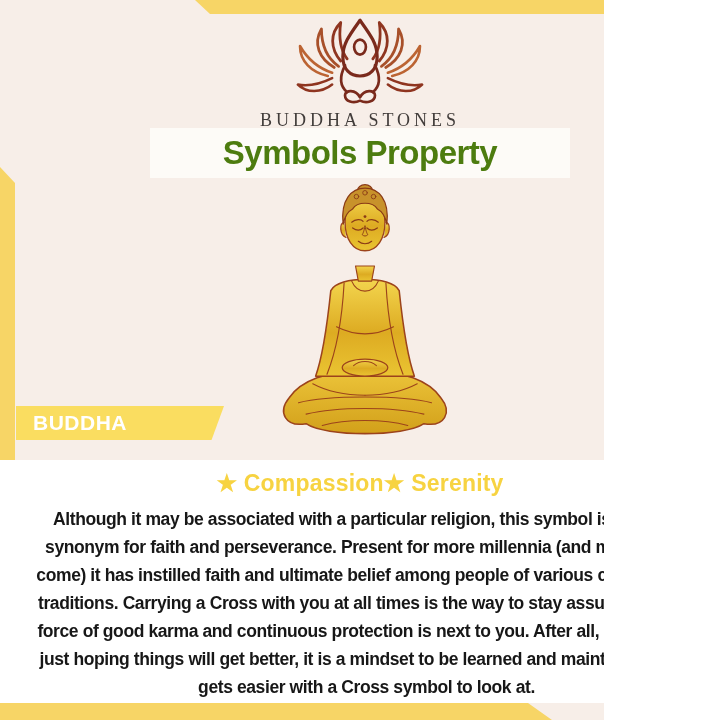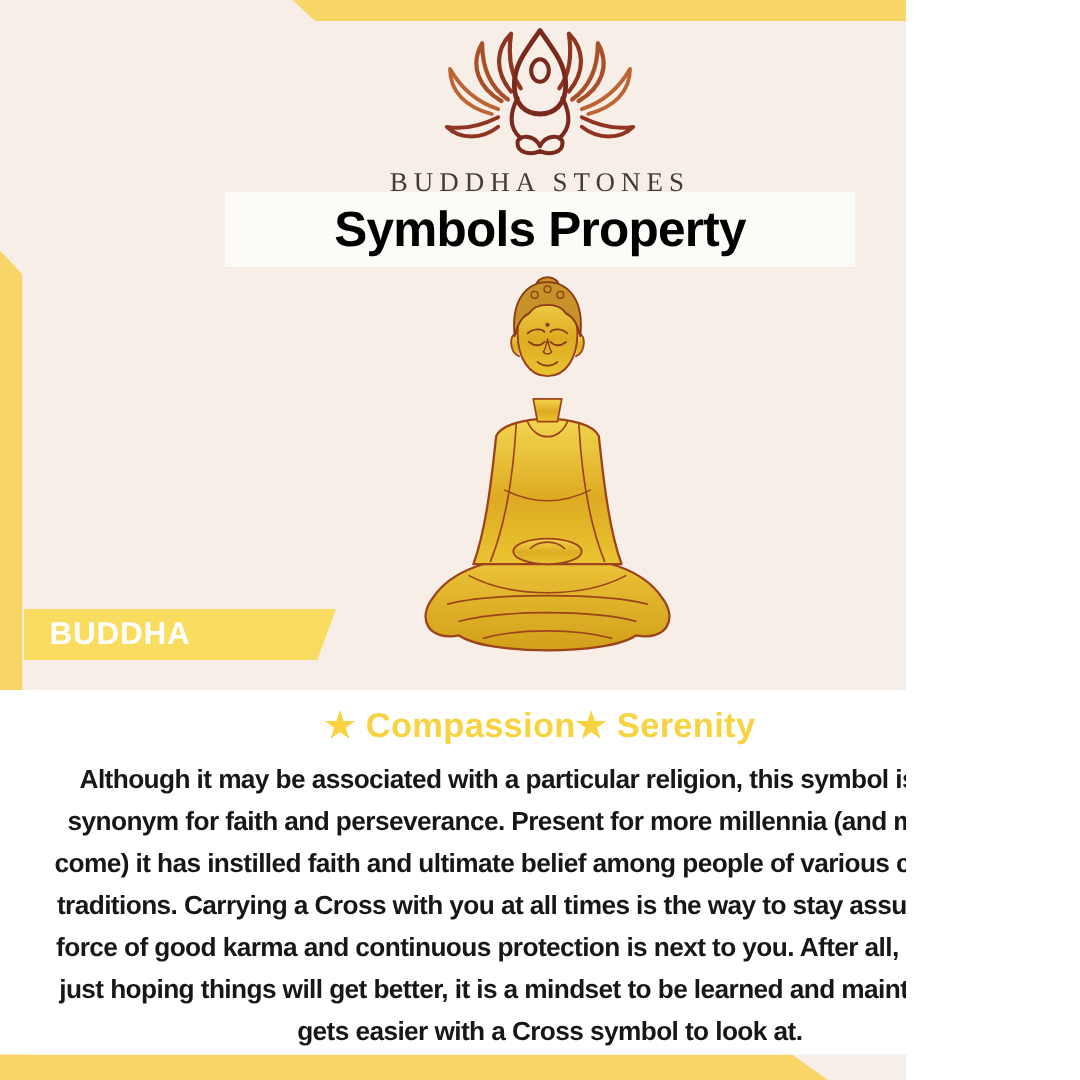--- a/index.html
+++ b/index.html
@@ -28,21 +28,21 @@
     font-family:"Liberation Serif", serif;
     font-size:18px;letter-spacing:4px;color:#413c3a;
   }
   
   .title-banner{
     position:absolute;left:150px;top:128px;width:420px;height:50px;
     background:#fdfbf7;text-align:center;
   }
   .title-banner .title{
     line-height:50px;font-size:33px;font-weight:bold;
-    color:#000000;letter-spacing:-0.5px;
+    color:#4d7c0f;letter-spacing:-0.5px;
   }
   
   .buddha{position:absolute;left:270px;top:184px;}
   
   .badge{
     position:absolute;left:16px;top:406px;width:208px;height:34px;
     background:#fadd60;
     clip-path:polygon(0 0,100% 0,94% 100%,0 100%);
   }
   .badge .badge-label{

